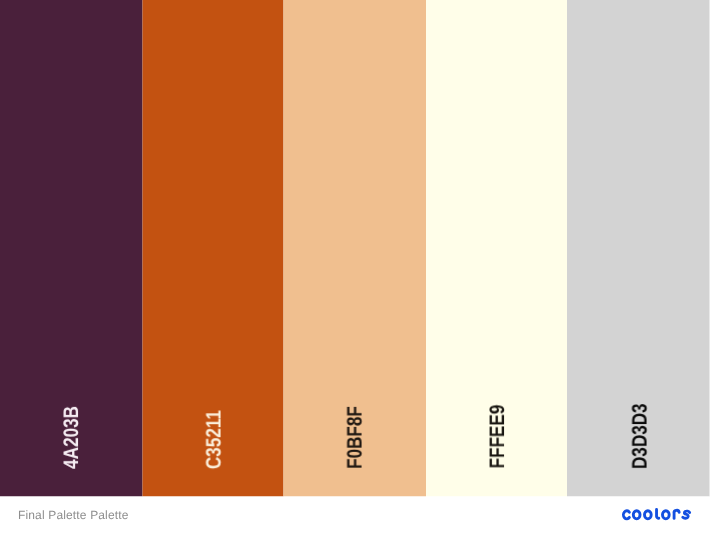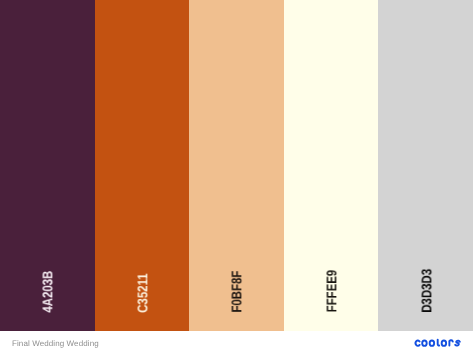--- a/index.html
+++ b/index.html
@@ -29,21 +29,21 @@
       <div class="swatch-label" style="color: rgb(28, 21, 16);"><span>F0BF8F</span></div>
     </div>
     <div class="swatch" style="background: rgb(255, 254, 233);">
       <div class="swatch-label" style="color: rgb(24, 21, 16);"><span>FFFEE9</span></div>
     </div>
     <div class="swatch" style="background: rgb(211, 211, 211);">
       <div class="swatch-label" style="color: rgb(10, 10, 10);"><span>D3D3D3</span></div>
     </div>
   </div>
   <div id="footer">
-    <div id="caption">Final Wedding Wedding</div>
+    <div id="caption">Final Palette Palette</div>
     <div id="logo">
       <svg id="logo-svg" width="48.2" height="11" viewBox="0 0 482 110" aria-hidden="true">
         <g id="logo-g" fill="none" stroke="#1450e0" stroke-width="19" stroke-linecap="round" stroke-linejoin="round" style="stroke: rgb(20, 80, 224);">
           <path d="M 66 45 A 22.5 27 0 1 0 66 79"></path>
           <ellipse cx="114.5" cy="62" rx="22.5" ry="27"></ellipse>
           <ellipse cx="189" cy="62" rx="22.5" ry="27"></ellipse>
           <path d="M 247 26 L 247 72 A 14 14 0 0 0 262 85"></path>
           <ellipse cx="309" cy="62" rx="22.5" ry="27"></ellipse>
           <path d="M 364 86 L 364 53 A 17 17 0 0 1 398 46"></path>
           <path d="M 468 47 C 462 38 447 34 438 40 C 429 46 431 55 443 58 C 457 61 462 70 455 79 C 447 88 430 86 422 78"></path>

